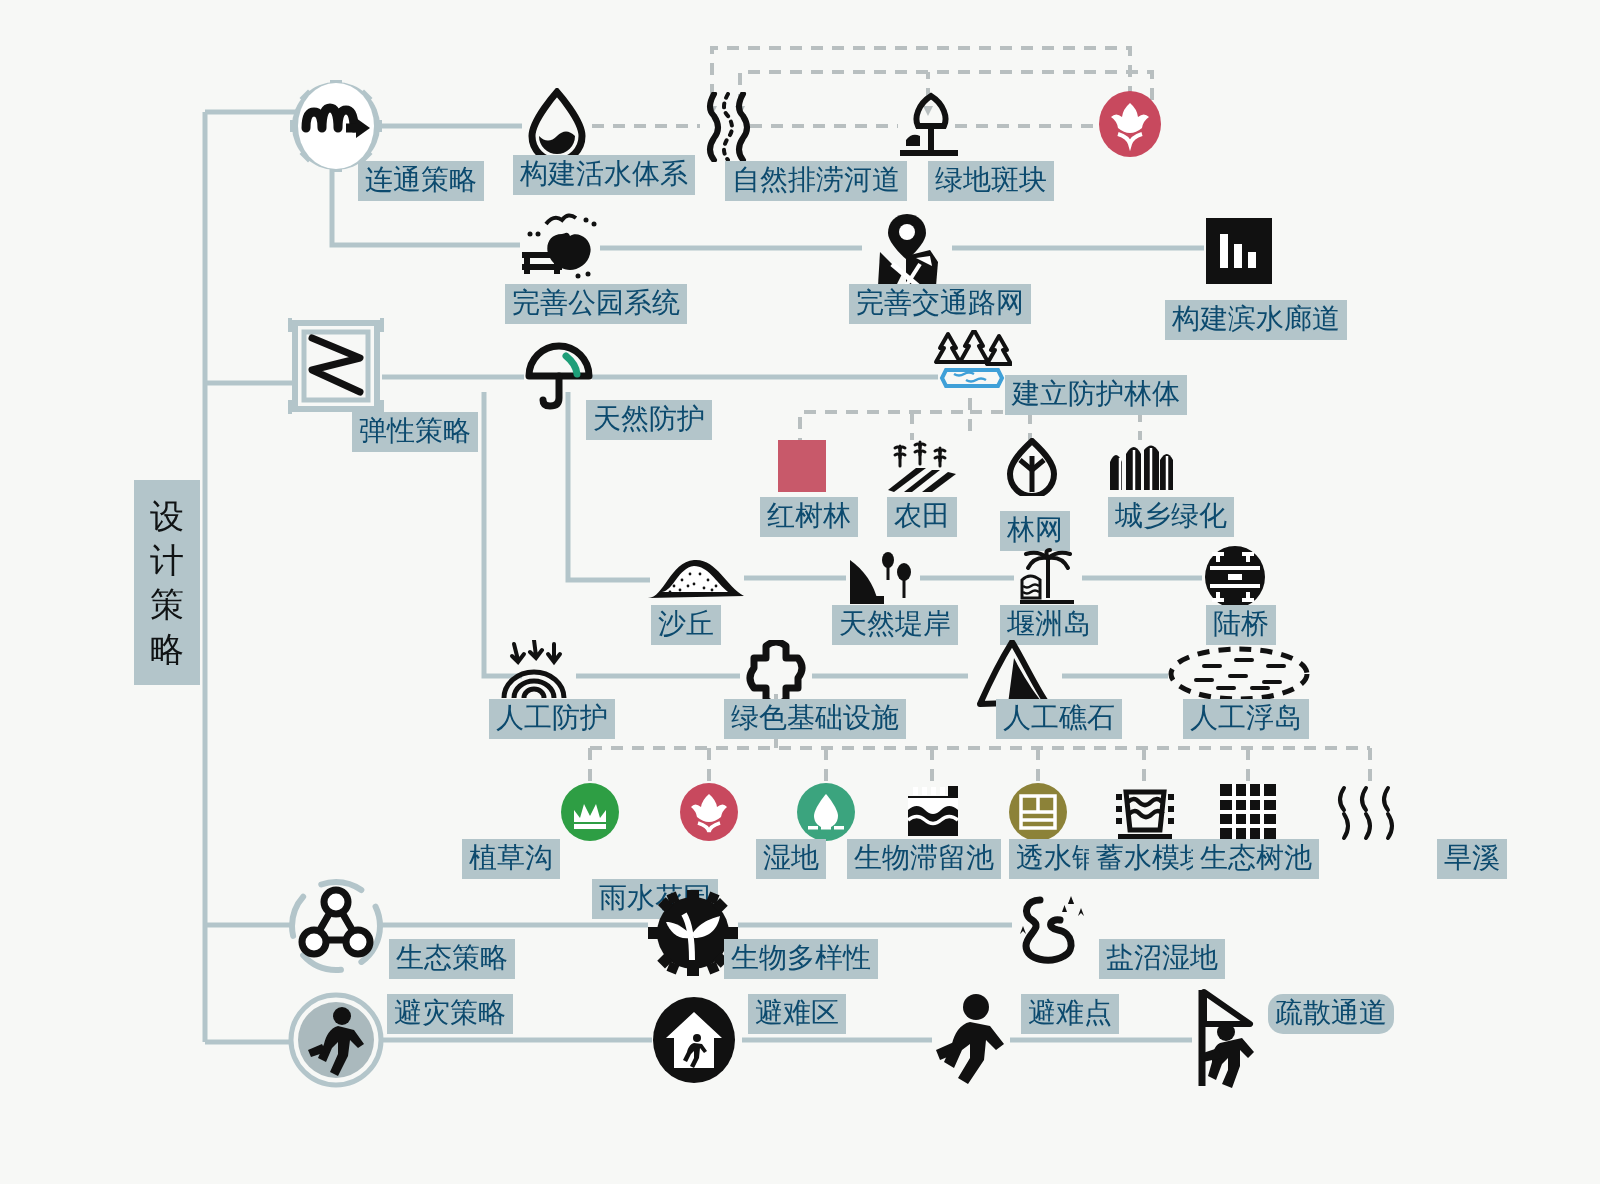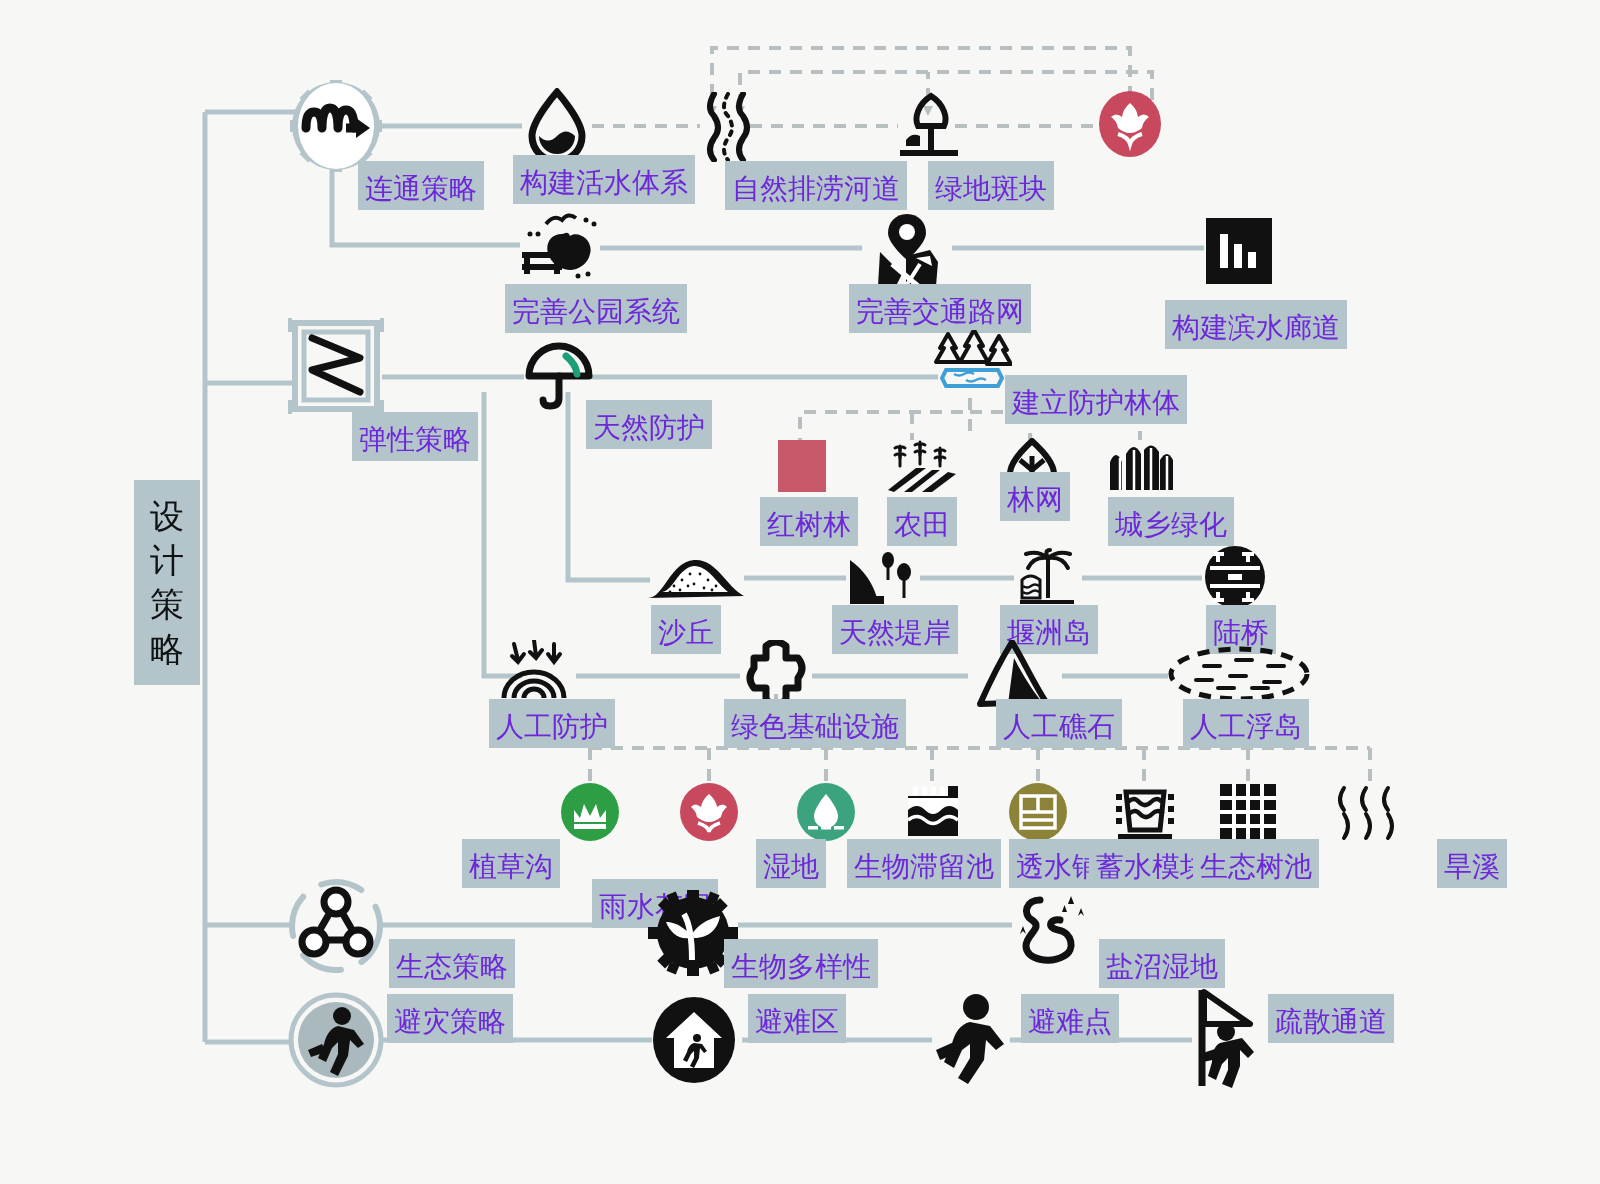--- a/index.html
+++ b/index.html
@@ -10,24 +10,24 @@
     font-family:"Liberation Sans","DejaVu Sans",sans-serif;
     overflow:hidden;
     position:relative;
   }
   #stage{position:absolute;left:0;top:0;width:1600px;height:1184px;}
   #wires{position:absolute;left:0;top:0;width:1600px;height:1184px;}
   .ico{position:absolute;display:block;}
   .lbl{
     position:absolute;
     background:#b3c5ca;
-    color:#6d28d9;
+    color:#0c4a6e;
     font-size:28px;
     line-height:1.0;
-    padding:14px 7px 7px 7px;
+    padding:5px 7px 7px 7px;
     white-space:nowrap;
     letter-spacing:0px;
     font-weight:400;
     text-align:right;
   }
   .root-title{
     position:absolute;
     background:#b3c5ca;
     color:#101314;
     font-size:34px;
@@ -264,21 +264,21 @@
       <path d="M36 52 L62 32 L70 34 L46 52 Z"></path>
     </g>
   </svg>
   <div class="lbl" style="left:887px;top:497px;">农田</div>
 
   <svg class="ico" style="left:1006px;top:438px;" width="52" height="58" viewBox="0 0 52 58">
     <path d="M26 3 C40 16 48 26 48 36 A22 22 0 0 1 4 36 C4 26 12 16 26 3 Z" fill="none" stroke="#111" stroke-width="6"></path>
     <path d="M26 18 L26 54" stroke="#111" stroke-width="5" fill="none"></path>
     <path d="M26 32 L14 22 M26 32 L38 22" stroke="#111" stroke-width="5" fill="none"></path>
   </svg>
-  <div class="lbl" style="left:1000px;top:472px;">林网</div>
+  <div class="lbl" style="left:1000px;top:511px;">林网</div>
 
   <svg class="ico" style="left:1104px;top:444px;" width="74" height="48" viewBox="0 0 74 48">
     <g fill="#111">
       <path d="M6 18 q6 -14 12 0 l0 28 l-12 0 z"></path>
       <path d="M22 10 q8 -14 15 0 l0 36 l-15 0 z"></path>
       <path d="M40 6 q8 -10 15 2 l0 38 l-15 0 z"></path>
       <path d="M56 16 q7 -12 13 0 l0 30 l-13 0 z"></path>
     </g>
     <path d="M16 14 L16 46 M30 6 L30 46 M47 4 L47 46 M63 12 L63 46" stroke="#ffffff" stroke-width="2.5" fill="none"></path>
   </svg>
@@ -562,15 +562,15 @@
   <svg class="ico" style="left:1192px;top:988px;" width="72" height="100" viewBox="0 0 72 100">
     <path d="M10 2 L10 98" stroke="#111" stroke-width="7" fill="none"></path>
     <path d="M12 4 L58 36 L12 36 Z" fill="none" stroke="#111" stroke-width="6" stroke-linejoin="round"></path>
     <g fill="#111">
       <circle cx="34" cy="44" r="9"></circle>
       <path d="M28 55 C22 58 20 66 20 74 L16 88 L24 92 L30 76 L36 70 L36 82 L30 96 L40 100 L48 78 L48 62
                L56 70 L62 64 L50 50 Z"></path>
       <path d="M26 60 L8 66 L11 74 L30 70 Z"></path>
     </g>
   </svg>
-  <div class="lbl" style="left:1268px;top:994px;">疏散通道</div>
+  <div class="lbl" style="left:1268px;top:994px;border-radius:15px;">疏散通道</div>
 
 </div>
 
 </body></html>

